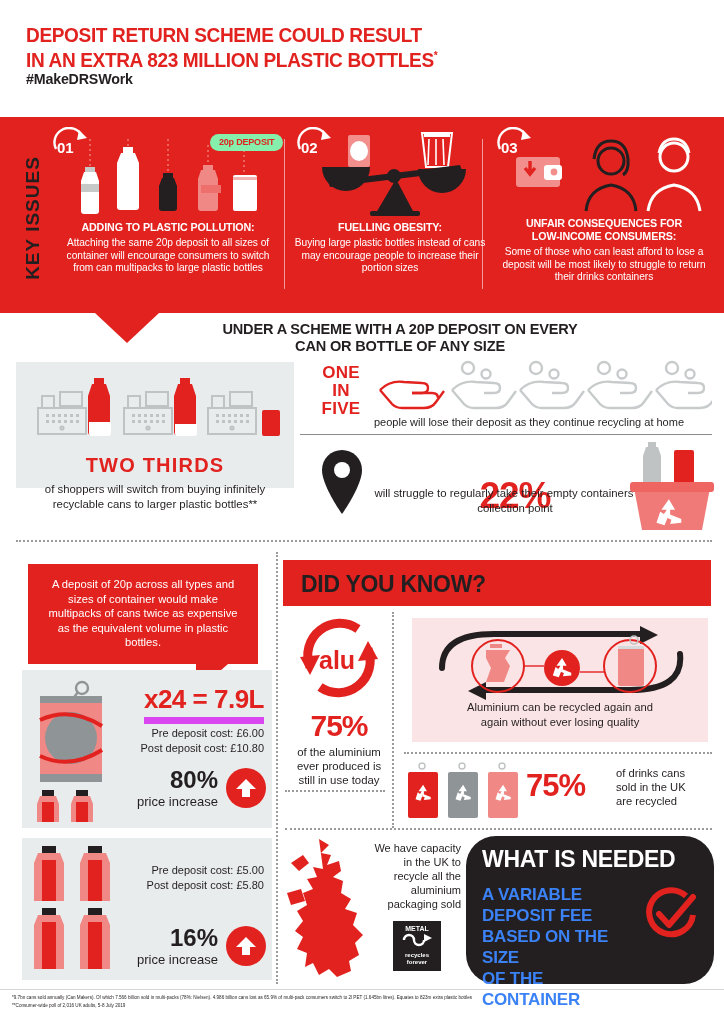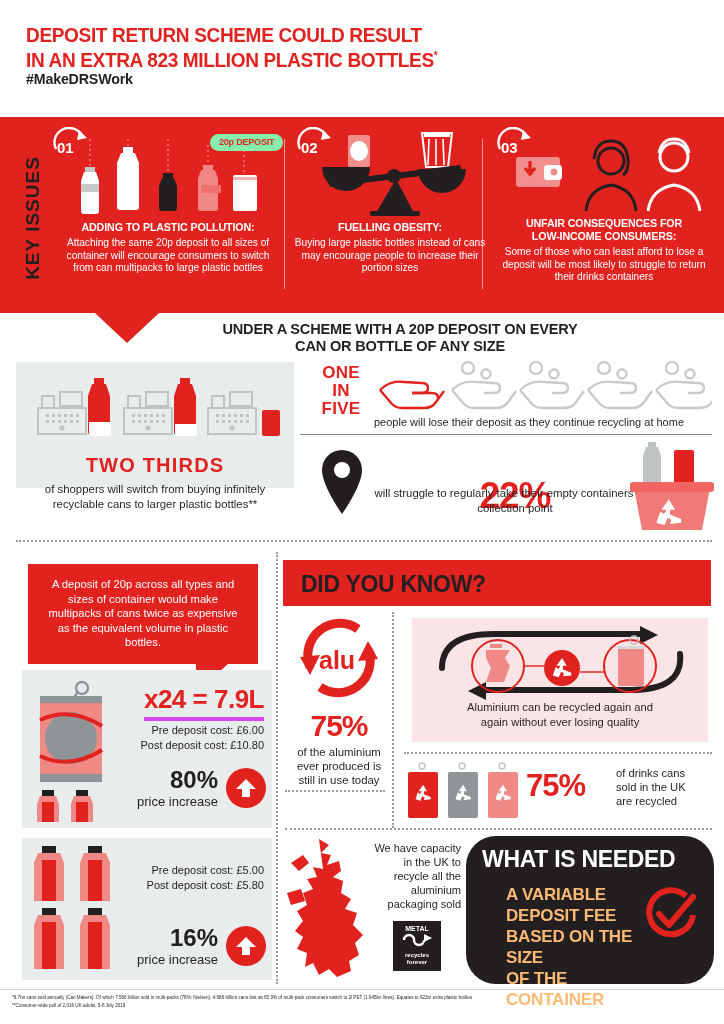--- a/index.html
+++ b/index.html
@@ -107,21 +107,21 @@
   }
   .speech-tail {
     position:absolute; left:196px; top:664px; width:0;height:0;
     border-left:0 solid transparent; border-right:32px solid transparent;
     border-top:28px solid #E1221F;
   }
   .calc-panel { position:absolute; left:22px; top:670px; width:250px; }
   .calc-box { position:relative; background:#e9ecec; width:250px; }
   .calc-title {
     color:#E1221F; font-weight:bold; font-size:26px; letter-spacing:-0.5px;
-    border-bottom:4px solid #d946ef; padding-bottom:2px; display:inline-block;
+    border-bottom:7px solid #d946ef; padding-bottom:2px; display:inline-block;
   }
   .cost-line { color:#231f20; font-size:11px; line-height:15px; text-align:right; }
   .pct-big { color:#231f20; font-weight:bold; font-size:24px; }
   .pct-cap { color:#231f20; font-size:13px; }
   .up-circle {
     width:40px; height:40px; border-radius:50%; background:#E1221F;
     display:flex; align-items:center; justify-content:center;
   }
 
   
@@ -145,21 +145,21 @@
   .cans75 { position:absolute; left:404px; top:760px; width:308px; height:62px; }
   .cans75-pct { position:absolute; left:122px; top:8px; color:#E1221F; font-weight:bold; font-size:31px; letter-spacing:-1px; }
   .cans75-cap { position:absolute; left:212px; top:6px; width:100px; color:#231f20; font-size:11.2px; line-height:14px; }
 
   .map-block { position:absolute; left:285px; top:835px; width:176px; height:150px; }
   .map-cap { position:absolute; left:78px; top:6px; width:98px; text-align:right; color:#231f20; font-size:11px; line-height:14px; }
   .metal-logo { position:absolute; left:108px; top:86px; width:48px; height:50px; background:#231f20; color:#fff; }
 
   .win-panel { position:absolute; left:466px; top:836px; width:248px; height:148px; background:#231f20;border-radius:30px; }
   .win-title { position:absolute; left:16px; top:10px; color:#fff; font-weight:bold; font-size:23px; letter-spacing:-0.3px; }
-  .win-body { position:absolute; left:16px; top:48px; width:160px; color:#fdba74; font-weight:bold; font-size:17px; line-height:21px; letter-spacing:-0.2px;margin-left:24px; }
+  .win-body { position:absolute; left:16px; top:48px; width:160px; color:#3b82f6; font-weight:bold; font-size:17px; line-height:21px; letter-spacing:-0.2px; }
 
   .footnote { position:absolute; left:12px; top:994px; width:700px; color:#231f20; font-size:4.6px; line-height:8px; }
 
   .bottom-rule { position:absolute; left:0; top:989px; width:724px; height:1px; background:#d6d6d6; }
 </style>
 </head>
 <body>
 
 <div class="page">
 

